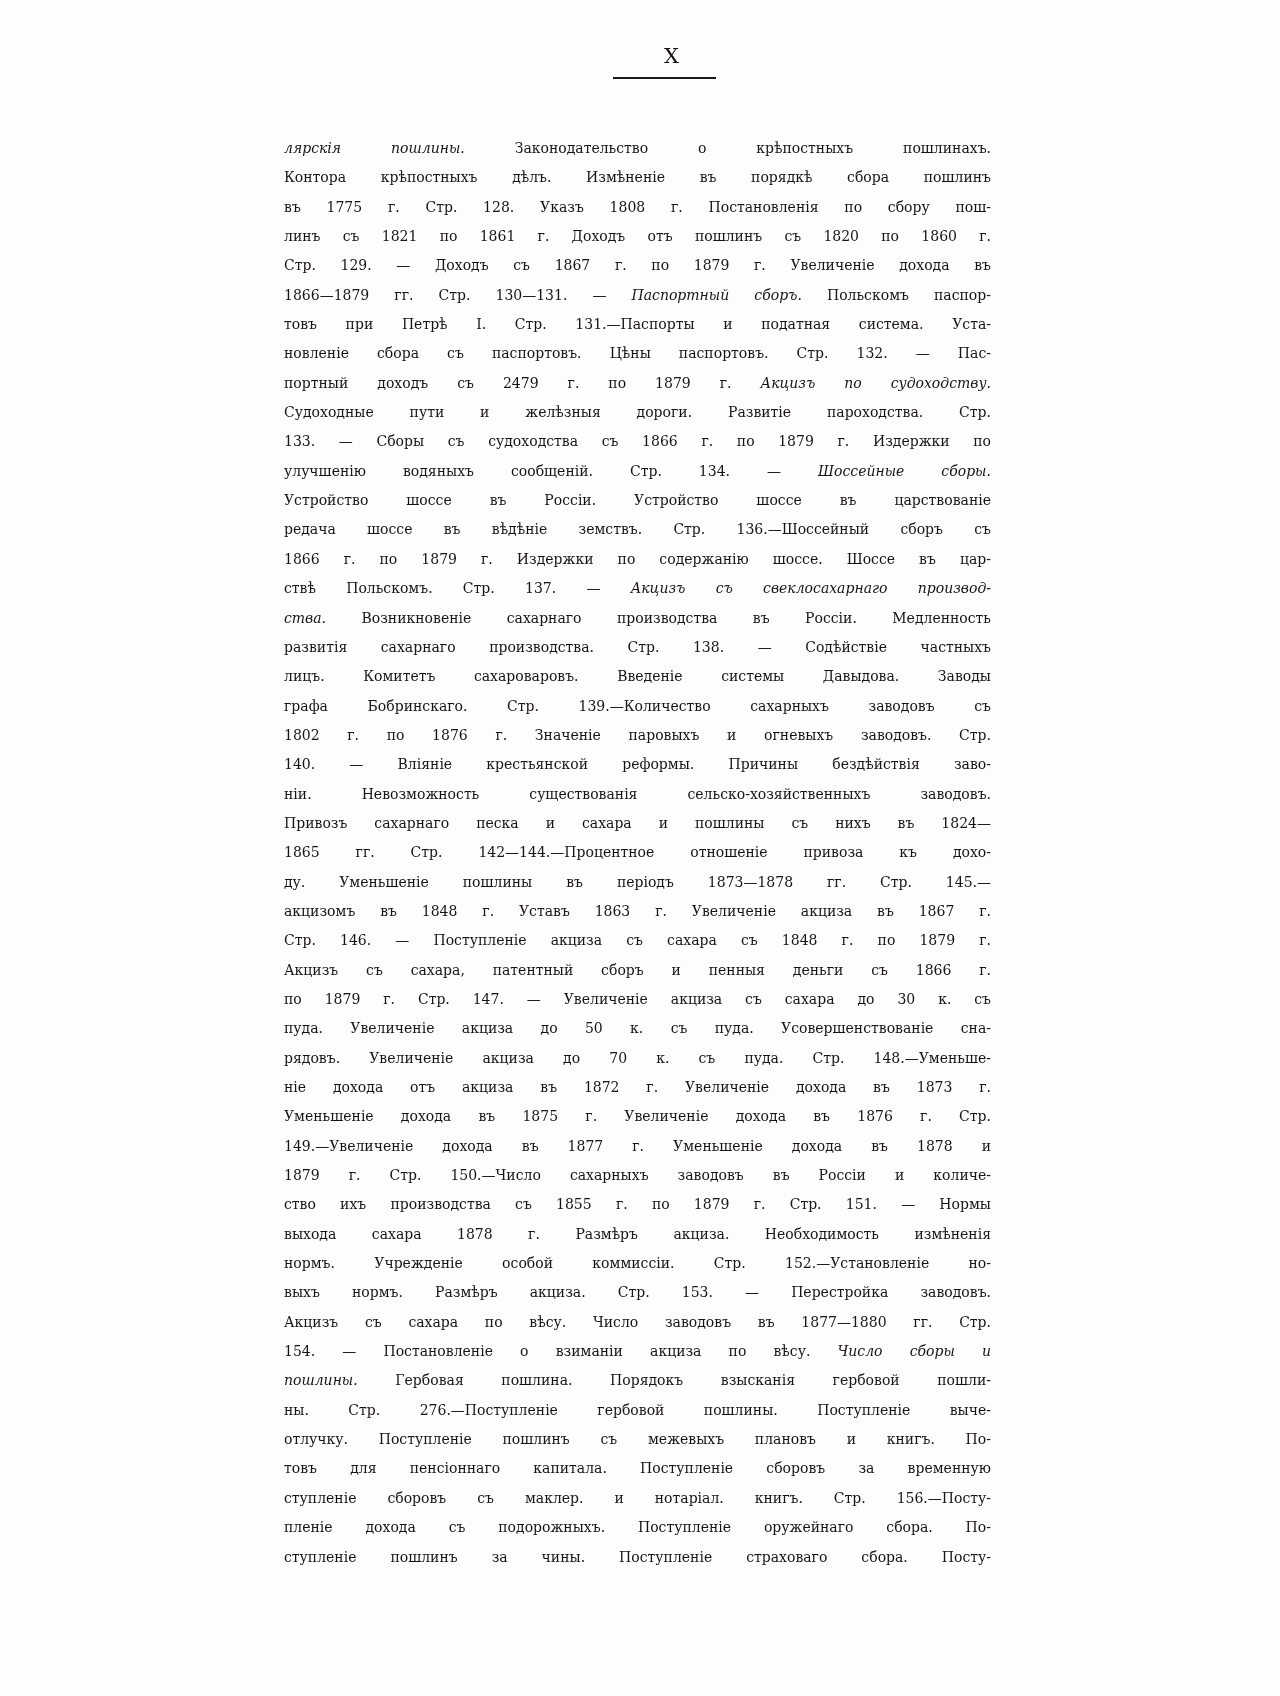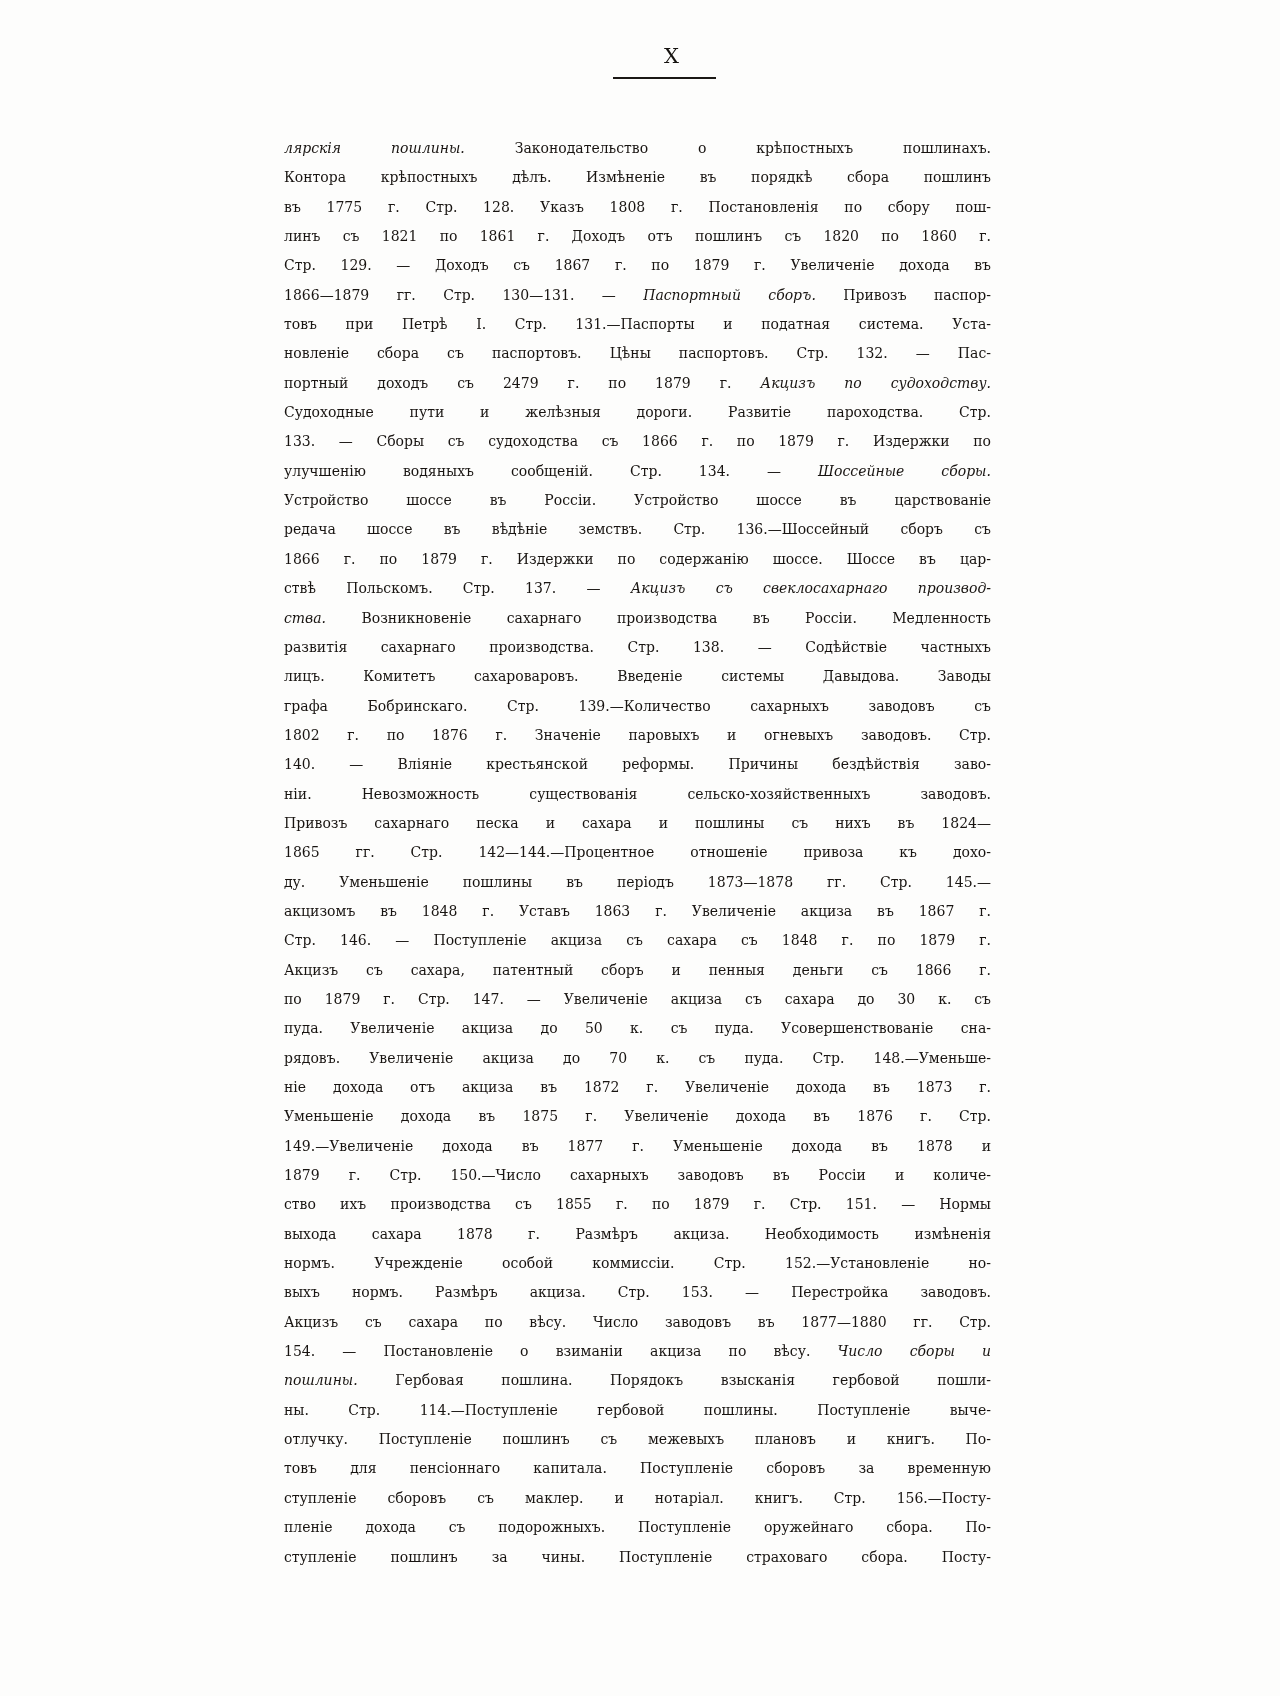--- a/index.html
+++ b/index.html
@@ -58,21 +58,21 @@
 
 <div class="page">
   <div class="page-number">X</div>
   <div class="header-rule"></div>
   <div class="text-block">
       <div class="line"><span class="seg italic">лярскія пошлины.</span><span class="seg"> Законодательство о крѣпостныхъ пошлинахъ.</span></div>
       <div class="line"><span class="seg">Контора крѣпостныхъ дѣлъ. Измѣненіе въ порядкѣ сбора пошлинъ</span></div>
       <div class="line"><span class="seg">въ 1775 г. Стр. 128. Указъ 1808 г. Постановленія по сбору пош-</span></div>
       <div class="line"><span class="seg">линъ съ 1821 по 1861 г. Доходъ отъ пошлинъ съ 1820 по 1860 г.</span></div>
       <div class="line"><span class="seg">Стр. 129. — Доходъ съ 1867 г. по 1879 г. Увеличеніе дохода въ</span></div>
-      <div class="line"><span class="seg">1866—1879 гг. Стр. 130—131. — </span><span class="seg italic">Паспортный сборъ.</span><span class="seg"> Привозъ паспор-</span></div>
+      <div class="line"><span class="seg">1866—1879 гг. Стр. 130—131. — </span><span class="seg italic">Паспортный сборъ.</span><span class="seg"> Польскомъ паспор-</span></div>
       <div class="line"><span class="seg">товъ при Петрѣ I. Стр. 131.—Паспорты и податная система. Уста-</span></div>
       <div class="line"><span class="seg">новленіе сбора съ паспортовъ. Цѣны паспортовъ. Стр. 132. — Пас-</span></div>
       <div class="line"><span class="seg">портный доходъ съ 2479 г. по 1879 г. </span><span class="seg italic">Акцизъ по судоходству.</span></div>
       <div class="line"><span class="seg">Судоходные пути и желѣзныя дороги. Развитіе пароходства. Стр.</span></div>
       <div class="line"><span class="seg">133. — Сборы съ судоходства съ 1866 г. по 1879 г. Издержки по</span></div>
       <div class="line"><span class="seg">улучшенію водяныхъ сообщеній. Стр. 134. — </span><span class="seg italic">Шоссейные сборы.</span></div>
       <div class="line"><span class="seg">Устройство шоссе въ Россіи. Устройство шоссе въ царствованіе</span></div>
       <div class="line"><span class="seg">редача шоссе въ вѣдѣніе земствъ. Стр. 136.—Шоссейный сборъ съ</span></div>
       <div class="line"><span class="seg">1866 г. по 1879 г. Издержки по содержанію шоссе. Шоссе въ цар-</span></div>
       <div class="line"><span class="seg">ствѣ Польскомъ. Стр. 137. — </span><span class="seg italic">Акцизъ съ свеклосахарнаго производ-</span></div>
@@ -96,20 +96,20 @@
       <div class="line"><span class="seg">Уменьшеніе дохода въ 1875 г. Увеличеніе дохода въ 1876 г. Стр.</span></div>
       <div class="line"><span class="seg">149.—Увеличеніе дохода въ 1877 г. Уменьшеніе дохода въ 1878 и</span></div>
       <div class="line"><span class="seg">1879 г. Стр. 150.—Число сахарныхъ заводовъ въ Россіи и количе-</span></div>
       <div class="line"><span class="seg">ство ихъ производства съ 1855 г. по 1879 г. Стр. 151. — Нормы</span></div>
       <div class="line"><span class="seg">выхода сахара 1878 г. Размѣръ акциза. Необходимость измѣненія</span></div>
       <div class="line"><span class="seg">нормъ. Учрежденіе особой коммиссіи. Стр. 152.—Установленіе но-</span></div>
       <div class="line"><span class="seg">выхъ нормъ. Размѣръ акциза. Стр. 153. — Перестройка заводовъ.</span></div>
       <div class="line"><span class="seg">Акцизъ съ сахара по вѣсу. Число заводовъ въ 1877—1880 гг. Стр.</span></div>
       <div class="line"><span class="seg">154. — Постановленіе о взиманіи акциза по вѣсу. </span><span class="seg italic">Число сборы и</span></div>
       <div class="line"><span class="seg italic">пошлины.</span><span class="seg"> Гербовая пошлина. Порядокъ взысканія гербовой пошли-</span></div>
-      <div class="line"><span class="seg">ны. Стр. 114.—Поступленіе гербовой пошлины. Поступленіе выче-</span></div>
+      <div class="line"><span class="seg">ны. Стр. 276.—Поступленіе гербовой пошлины. Поступленіе выче-</span></div>
       <div class="line"><span class="seg">отлучку. Поступленіе пошлинъ съ межевыхъ плановъ и книгъ. По-</span></div>
       <div class="line"><span class="seg">товъ для пенсіоннаго капитала. Поступленіе сборовъ за временную</span></div>
       <div class="line"><span class="seg">ступленіе сборовъ съ маклер. и нотаріал. книгъ. Стр. 156.—Посту-</span></div>
       <div class="line"><span class="seg">пленіе дохода съ подорожныхъ. Поступленіе оружейнаго сбора. По-</span></div>
       <div class="line"><span class="seg">ступленіе пошлинъ за чины. Поступленіе страховаго сбора. Посту-</span></div>
     </div>
 </div>
 
 </body></html>

